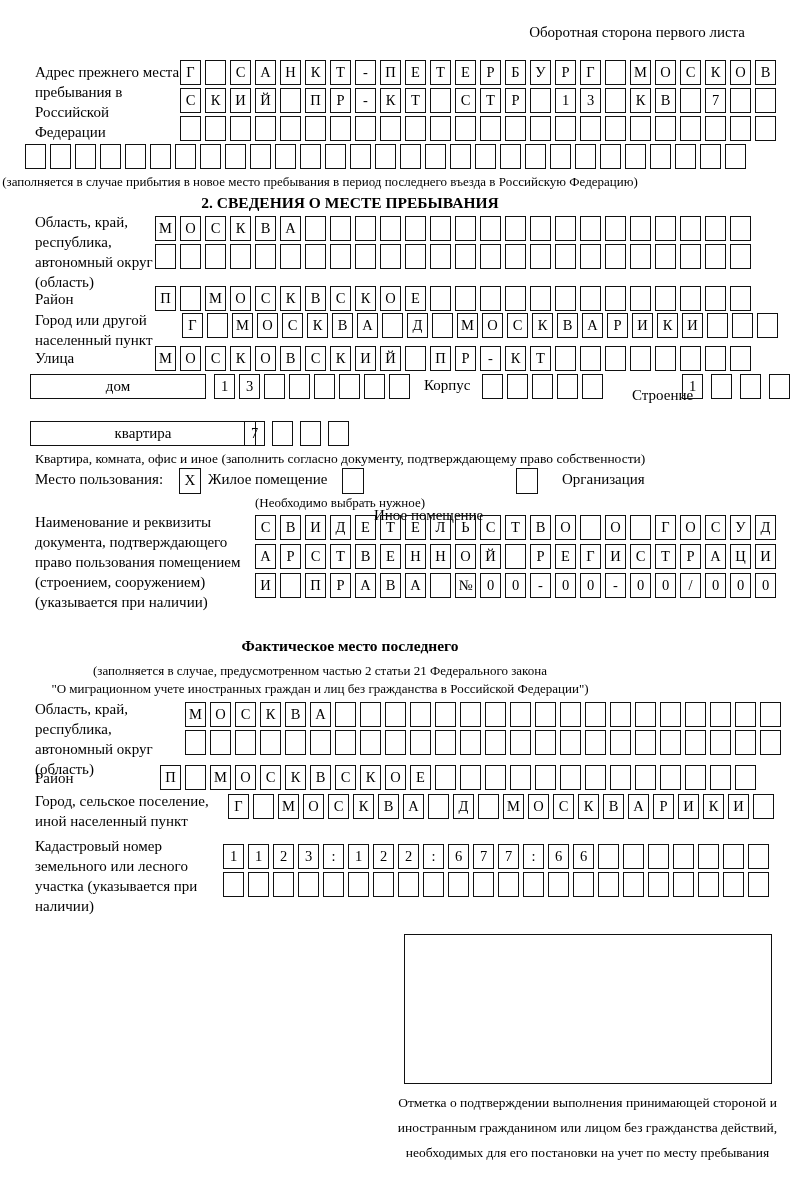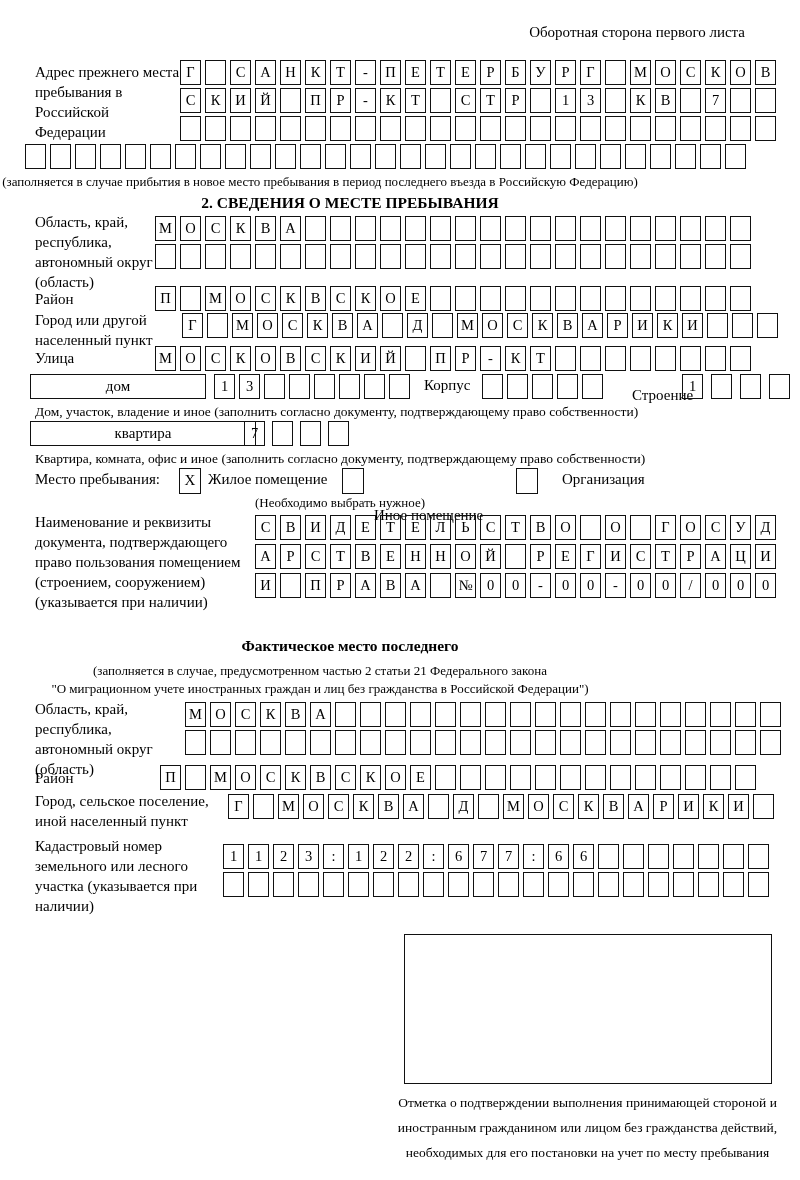--- a/index.html
+++ b/index.html
@@ -51,27 +51,26 @@
 
   <div class="abs lbl" style="left:35px;top:348px;">Улица</div>
   <div class="abs boxrow" style="left:155px;top:346px;"><span class="cell">М</span><span class="cell">О</span><span class="cell">С</span><span class="cell">К</span><span class="cell">О</span><span class="cell">В</span><span class="cell">С</span><span class="cell">К</span><span class="cell">И</span><span class="cell">Й</span><span class="cell"></span><span class="cell">П</span><span class="cell">Р</span><span class="cell">-</span><span class="cell">К</span><span class="cell">Т</span><span class="cell"></span><span class="cell"></span><span class="cell"></span><span class="cell"></span><span class="cell"></span><span class="cell"></span><span class="cell"></span><span class="cell"></span></div>
 
   <div class="abs rect" style="left:30px;top:374px;width:176px;">дом</div>
   <div class="abs boxrow" style="left:214px;top:374px;"><span class="cell">1</span><span class="cell">3</span><span class="cell"></span><span class="cell"></span><span class="cell"></span><span class="cell"></span><span class="cell"></span><span class="cell"></span></div>
   <div class="abs inline-lbl" style="left:424px;top:377px;">Корпус</div>
   <div class="abs boxrow" style="left:482px;top:374px;"><span class="cell"></span><span class="cell"></span><span class="cell"></span><span class="cell"></span><span class="cell"></span></div>
   <div class="abs inline-lbl" style="left:632px;top:377px;margin-top:10px;">Строение</div>
   <div class="abs boxrow gap8" style="left:682px;top:374px;"><span class="cell">1</span><span class="cell"></span><span class="cell"></span><span class="cell"></span></div>
-  <div class="abs note" style="left:35px;top:403px;font-size:13.5px;">Дом, участок, владение и иное (заполнить согласно документу, подтверждающему право собственности)</div>
 
   <div class="abs rect" style="left:30px;top:421px;width:226px;">квартира</div>
   <div class="abs boxrow gap7" style="left:244px;top:421px;"><span class="cell">7</span><span class="cell"></span><span class="cell"></span><span class="cell"></span></div>
   <div class="abs note" style="left:35px;top:450px;font-size:13.5px;">Квартира, комната, офис и иное (заполнить согласно документу, подтверждающему право собственности)</div>
 
-  <div class="abs inline-lbl" style="left:35px;top:471px;">Место пребывания:</div>
+  <div class="abs inline-lbl" style="left:35px;top:471px;">Место пользования:</div>
   <span class="abs chk" style="left:179px;top:468px;">X</span>
   <span class="abs inline-lbl" style="left:208px;top:471px;">Жилое помещение</span>
   <span class="abs chk" style="left:342px;top:468px;"></span>
   <span class="abs inline-lbl" style="left:374px;top:471px;margin-top:36px;">Иное помещение</span>
   <span class="abs chk" style="left:516px;top:468px;"></span>
   <span class="abs inline-lbl" style="left:562px;top:471px;">Организация</span>
   <div class="abs lbl" style="left:35px;top:512px;width:220px;">Наименование и реквизиты документа, подтверждающего право пользования помещением (строением, сооружением) (указывается при наличии)</div>
 
   <div class="abs note" style="left:180px;top:494px;width:320px;text-align:center;">(Необходимо выбрать нужное)</div>
   <div class="abs boxrow" style="left:255px;top:515px;"><span class="cell">С</span><span class="cell">В</span><span class="cell">И</span><span class="cell">Д</span><span class="cell">Е</span><span class="cell">Т</span><span class="cell">Е</span><span class="cell">Л</span><span class="cell">Ь</span><span class="cell">С</span><span class="cell">Т</span><span class="cell">В</span><span class="cell">О</span><span class="cell"></span><span class="cell">О</span><span class="cell"></span><span class="cell">Г</span><span class="cell">О</span><span class="cell">С</span><span class="cell">У</span><span class="cell">Д</span></div>

